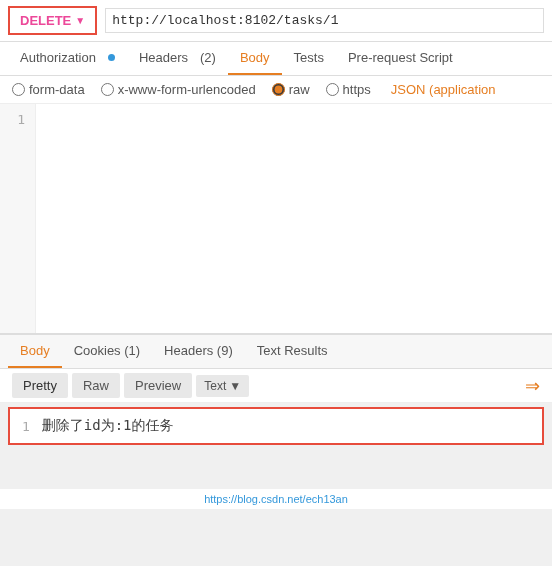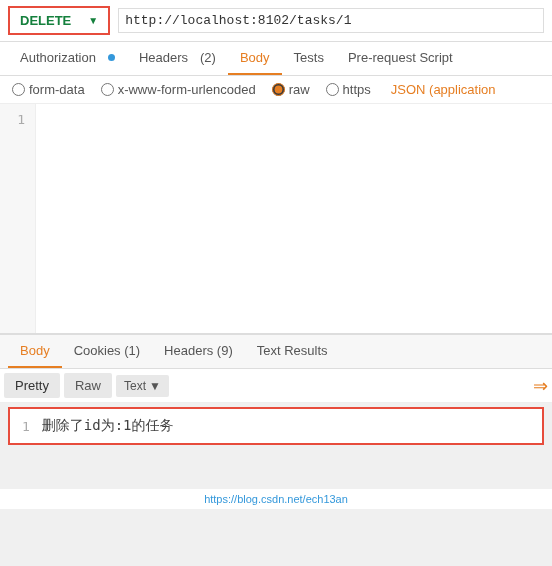--- a/index.html
+++ b/index.html
@@ -21,26 +21,26 @@
       border-bottom: 1px solid #ddd;
       padding: 6px 8px;
       gap: 8px;
     }
 
     .method-btn {
       display: flex;
       align-items: center;
       border: 2px solid #e74c3c;
       background: #fff;
-      color: #15803d;
+      color: #ec4899;
       font-weight: bold;
       font-size: 13px;
       padding: 5px 10px;
       cursor: pointer;
-      gap: 17px;
+      gap: 4px;
     }
 
     .method-btn .chevron {
       font-size: 10px;
     }
 
     .url-bar {
       flex: 1;
       font-size: 13px;
       color: #333;
@@ -169,21 +169,21 @@
     .resp-tab.active {
       border-bottom: 2px solid #e67e22;
       color: #e67e22;
     }
 
     
     .resp-sub-tabs {
       display: flex;
       align-items: center;
       background: #fff;
-      padding: 4px 4px;
+      padding: 4px 12px;
       border-bottom: 1px solid #eee;
       gap: 4px;
     }
 
     .sub-tab {
       padding: 4px 10px;
       cursor: pointer;
       font-size: 13px;
       color: #555;
       border: 1px solid transparent;
@@ -321,20 +321,23 @@
   </div>
 </div>
 
 <div class="resp-sub-tabs">
   <div class="sub-tab active">
     <span>Pretty</span>
   </div>
   <div class="sub-tab">
     <span>Raw</span>
   </div>
+  <div class="sub-tab">
+    <span>Preview</span>
+  </div>
   <div class="sub-tab-dropdown">
     <span>Text</span>
     <span>▼</span>
   </div>
   <span class="icon-btn">⇒</span>
 </div>
 
 <div class="result-row">
   <span class="result-line-num">1</span>
   <span class="result-text">删除了id为:1的任务</span>

